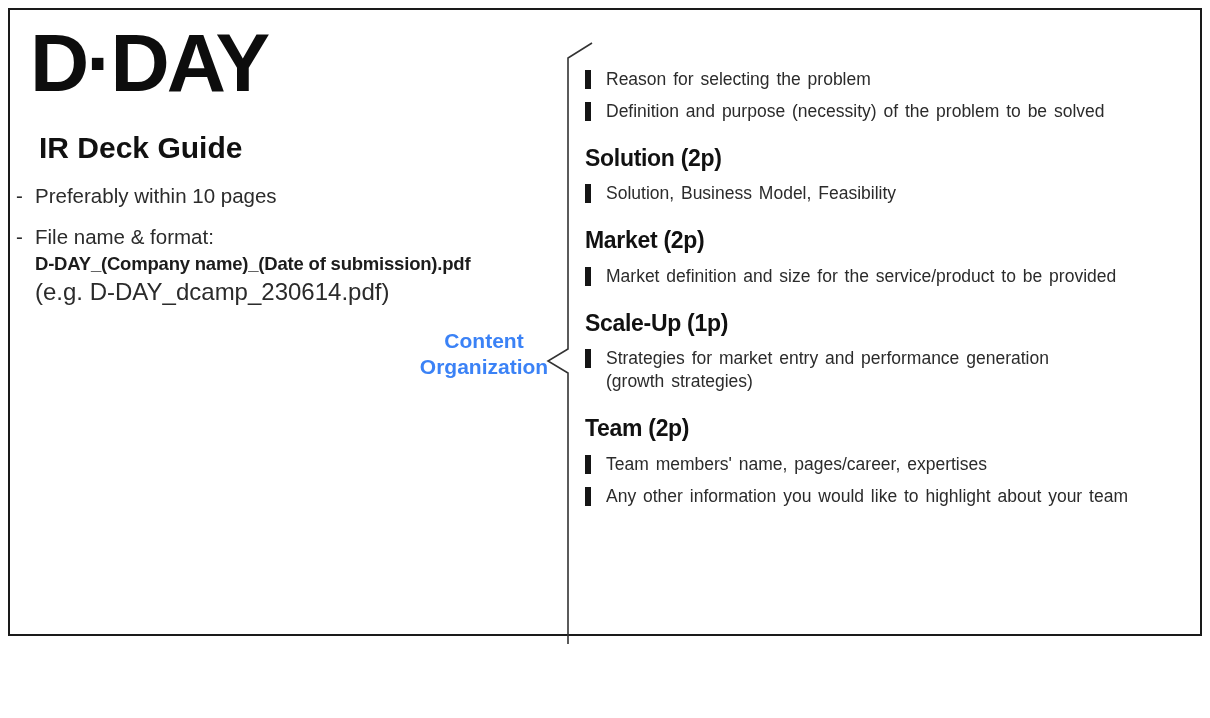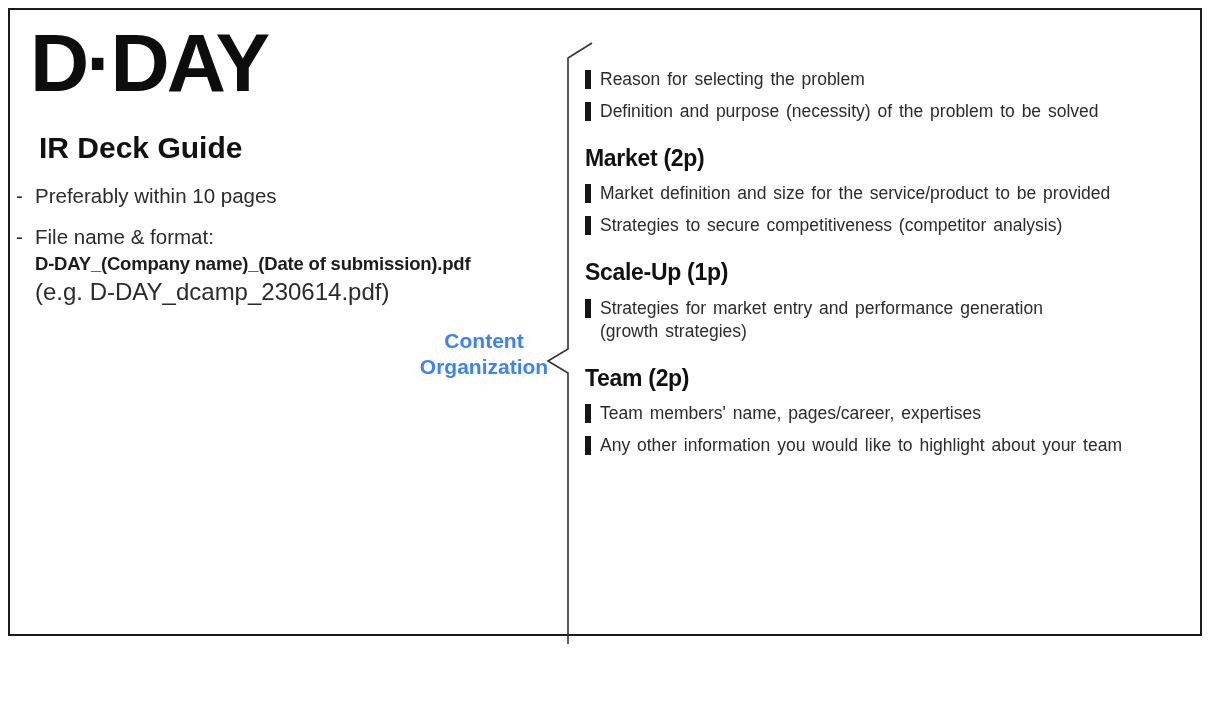--- a/index.html
+++ b/index.html
@@ -101,20 +101,21 @@
     font-weight: 800;
     color: #111111;
     letter-spacing: -0.3px;
     margin-bottom: 11px;
     line-height: 1.15;
   }
   .bullet {
     display: flex;
     align-items: flex-start;
     margin-bottom: 9px;
+    gap: 6px;
   }
   .bullet-bar {
     width: 6px;
     height: 19px;
     background: #151515;
     margin-right: 9px;
     margin-top: 2px;
     flex-shrink: 0;
   }
   .bullet-text {
@@ -165,28 +166,31 @@
         <div class="bullet">
           <span class="bullet-bar"></span>
           <span class="bullet-text">Reason for selecting the problem</span>
         </div>
         <div class="bullet">
           <span class="bullet-bar"></span>
           <span class="bullet-text">Definition and purpose (necessity) of the problem to be solved</span>
         </div>
       </section>
       <section class="section">
+        <h2 class="section-title">Solution (2p)</h2>
+        <div class="bullet">
+          <span class="bullet-bar"></span>
+          <span class="bullet-text">Solution, Business Model, Feasibility</span>
+        </div>
+      </section>
+      <section class="section">
         <h2 class="section-title">Market (2p)</h2>
         <div class="bullet">
           <span class="bullet-bar"></span>
           <span class="bullet-text">Market definition and size for the service/product to be provided</span>
-        </div>
-        <div class="bullet">
-          <span class="bullet-bar"></span>
-          <span class="bullet-text">Strategies to secure competitiveness (competitor analysis)</span>
         </div>
       </section>
       <section class="section">
         <h2 class="section-title">Scale-Up (1p)</h2>
         <div class="bullet">
           <span class="bullet-bar"></span>
           <span class="bullet-text">Strategies for market entry and performance generation
 (growth strategies)</span>
         </div>
       </section>

